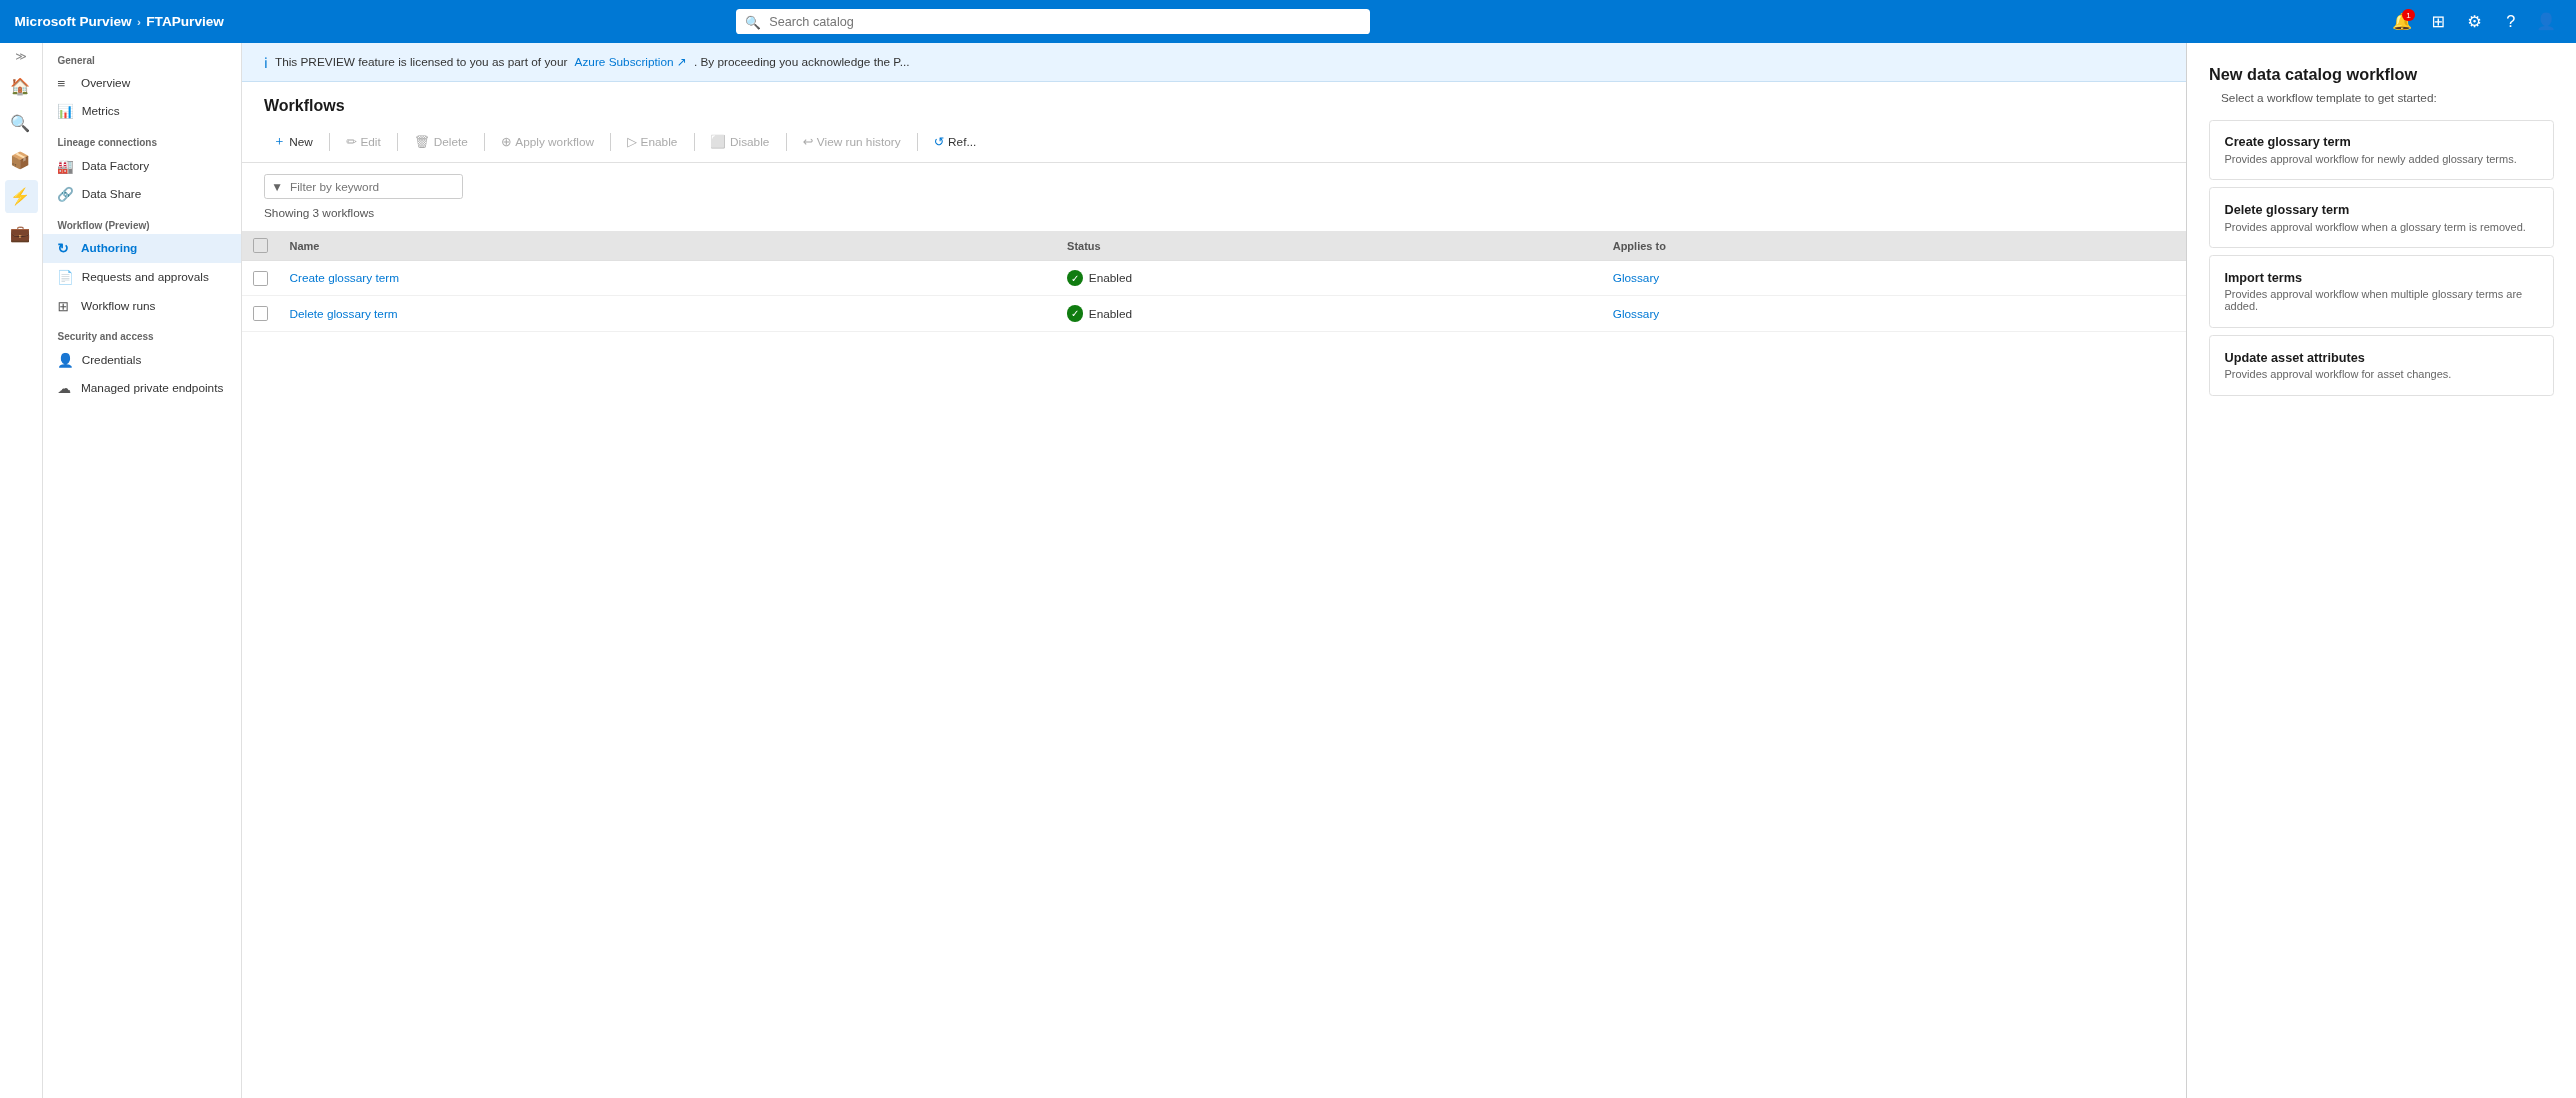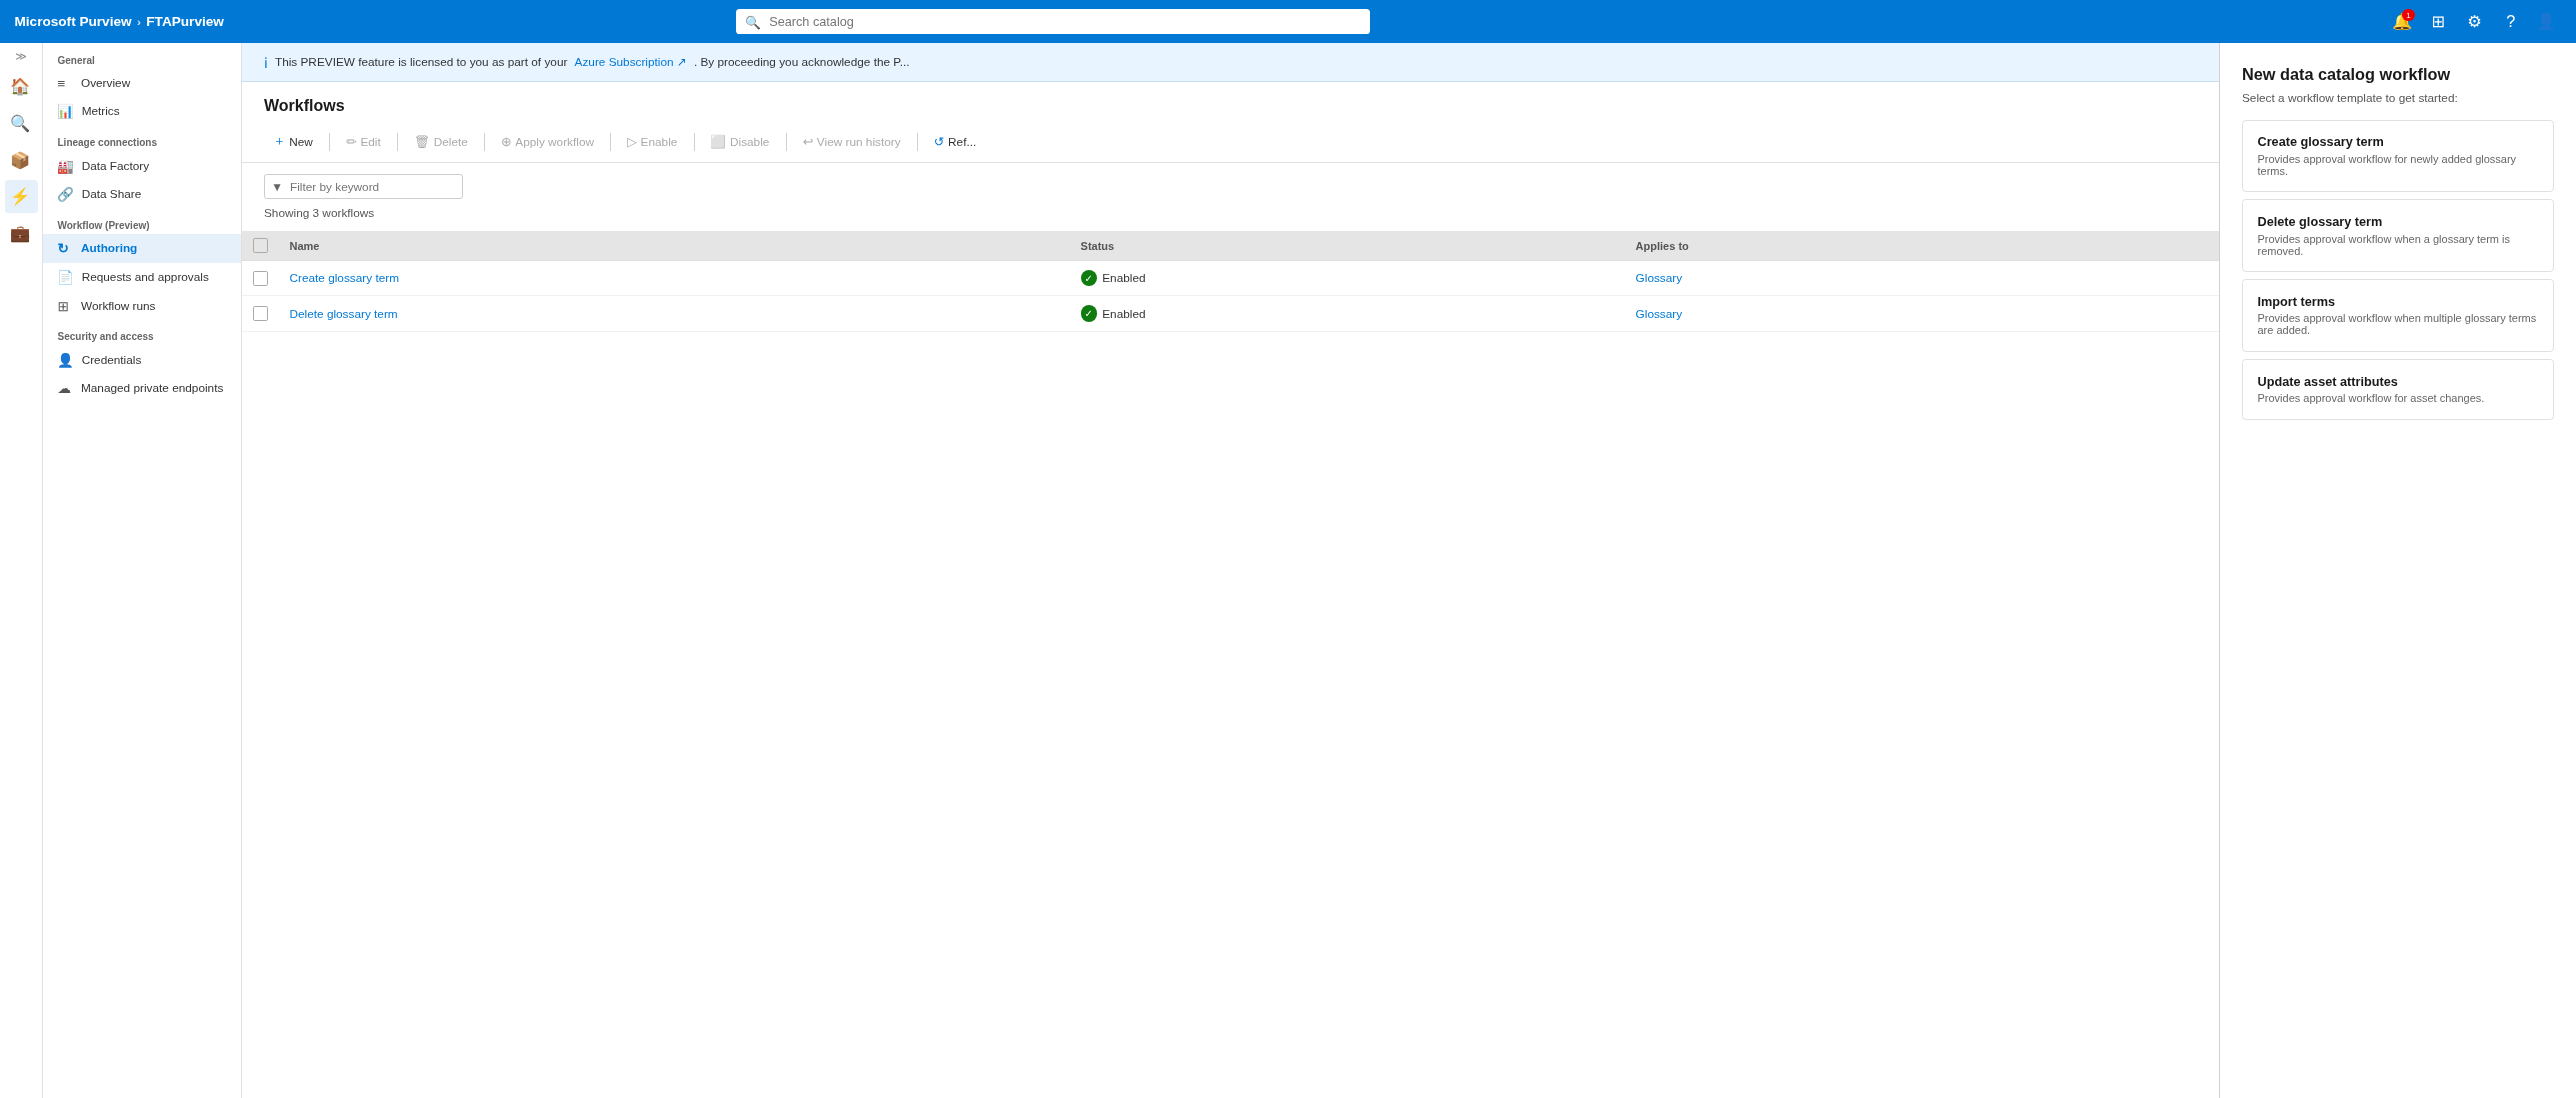--- a/index.html
+++ b/index.html
@@ -279,37 +279,38 @@
       background: #107c10;
       display: flex;
       align-items: center;
       justify-content: center;
       color: white;
       font-size: 10px;
     }
 
     
     .right-panel {
-      width: 357px;
+      width: 390px;
       flex-shrink: 0;
       background: #fff;
       border-left: 0.9px solid #d0d0d0;
       overflow-y: auto;
       padding: 22px;
     }
     .right-panel-title {
       font-size: 16.3px;
       font-weight: 600;
       color: #1a1a1a;
       margin-bottom: 7.2px;
     }
     .right-panel-subtitle {
       font-size: 11.8px;
       color: #555;
       margin-bottom: 14.5px;
+      margin-left: 12px;
     }
     .template-card {
       border: 0.9px solid #e0e0e0;
       border-radius: 3.6px;
       padding: 14.5px;
       margin-bottom: 7.2px;
       cursor: pointer;
       background: #fff;
     }
     .template-card-title {

